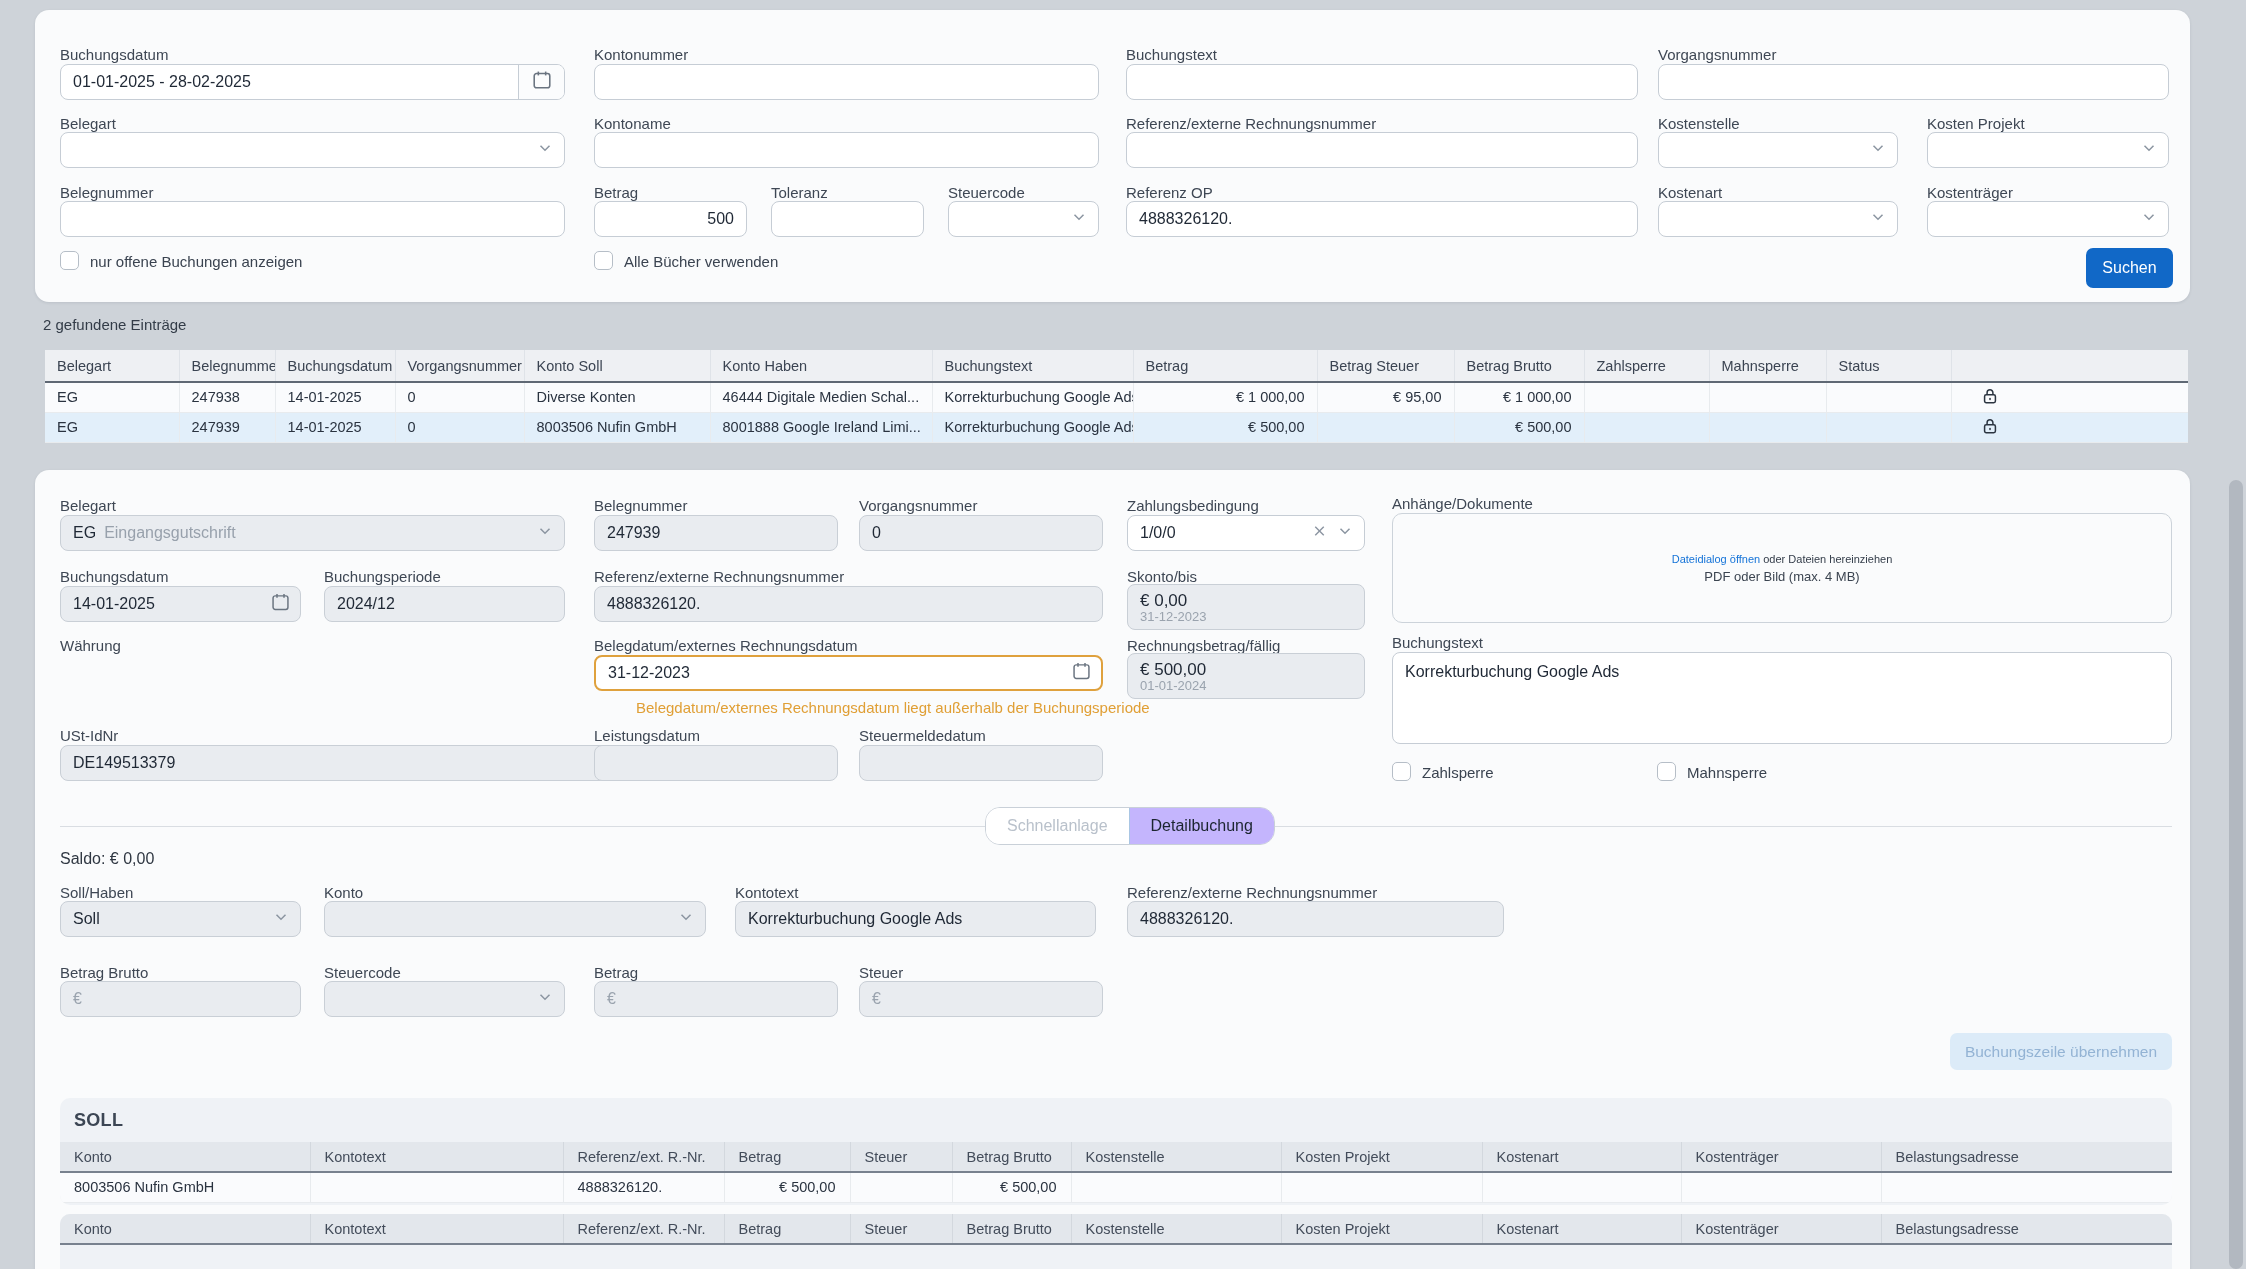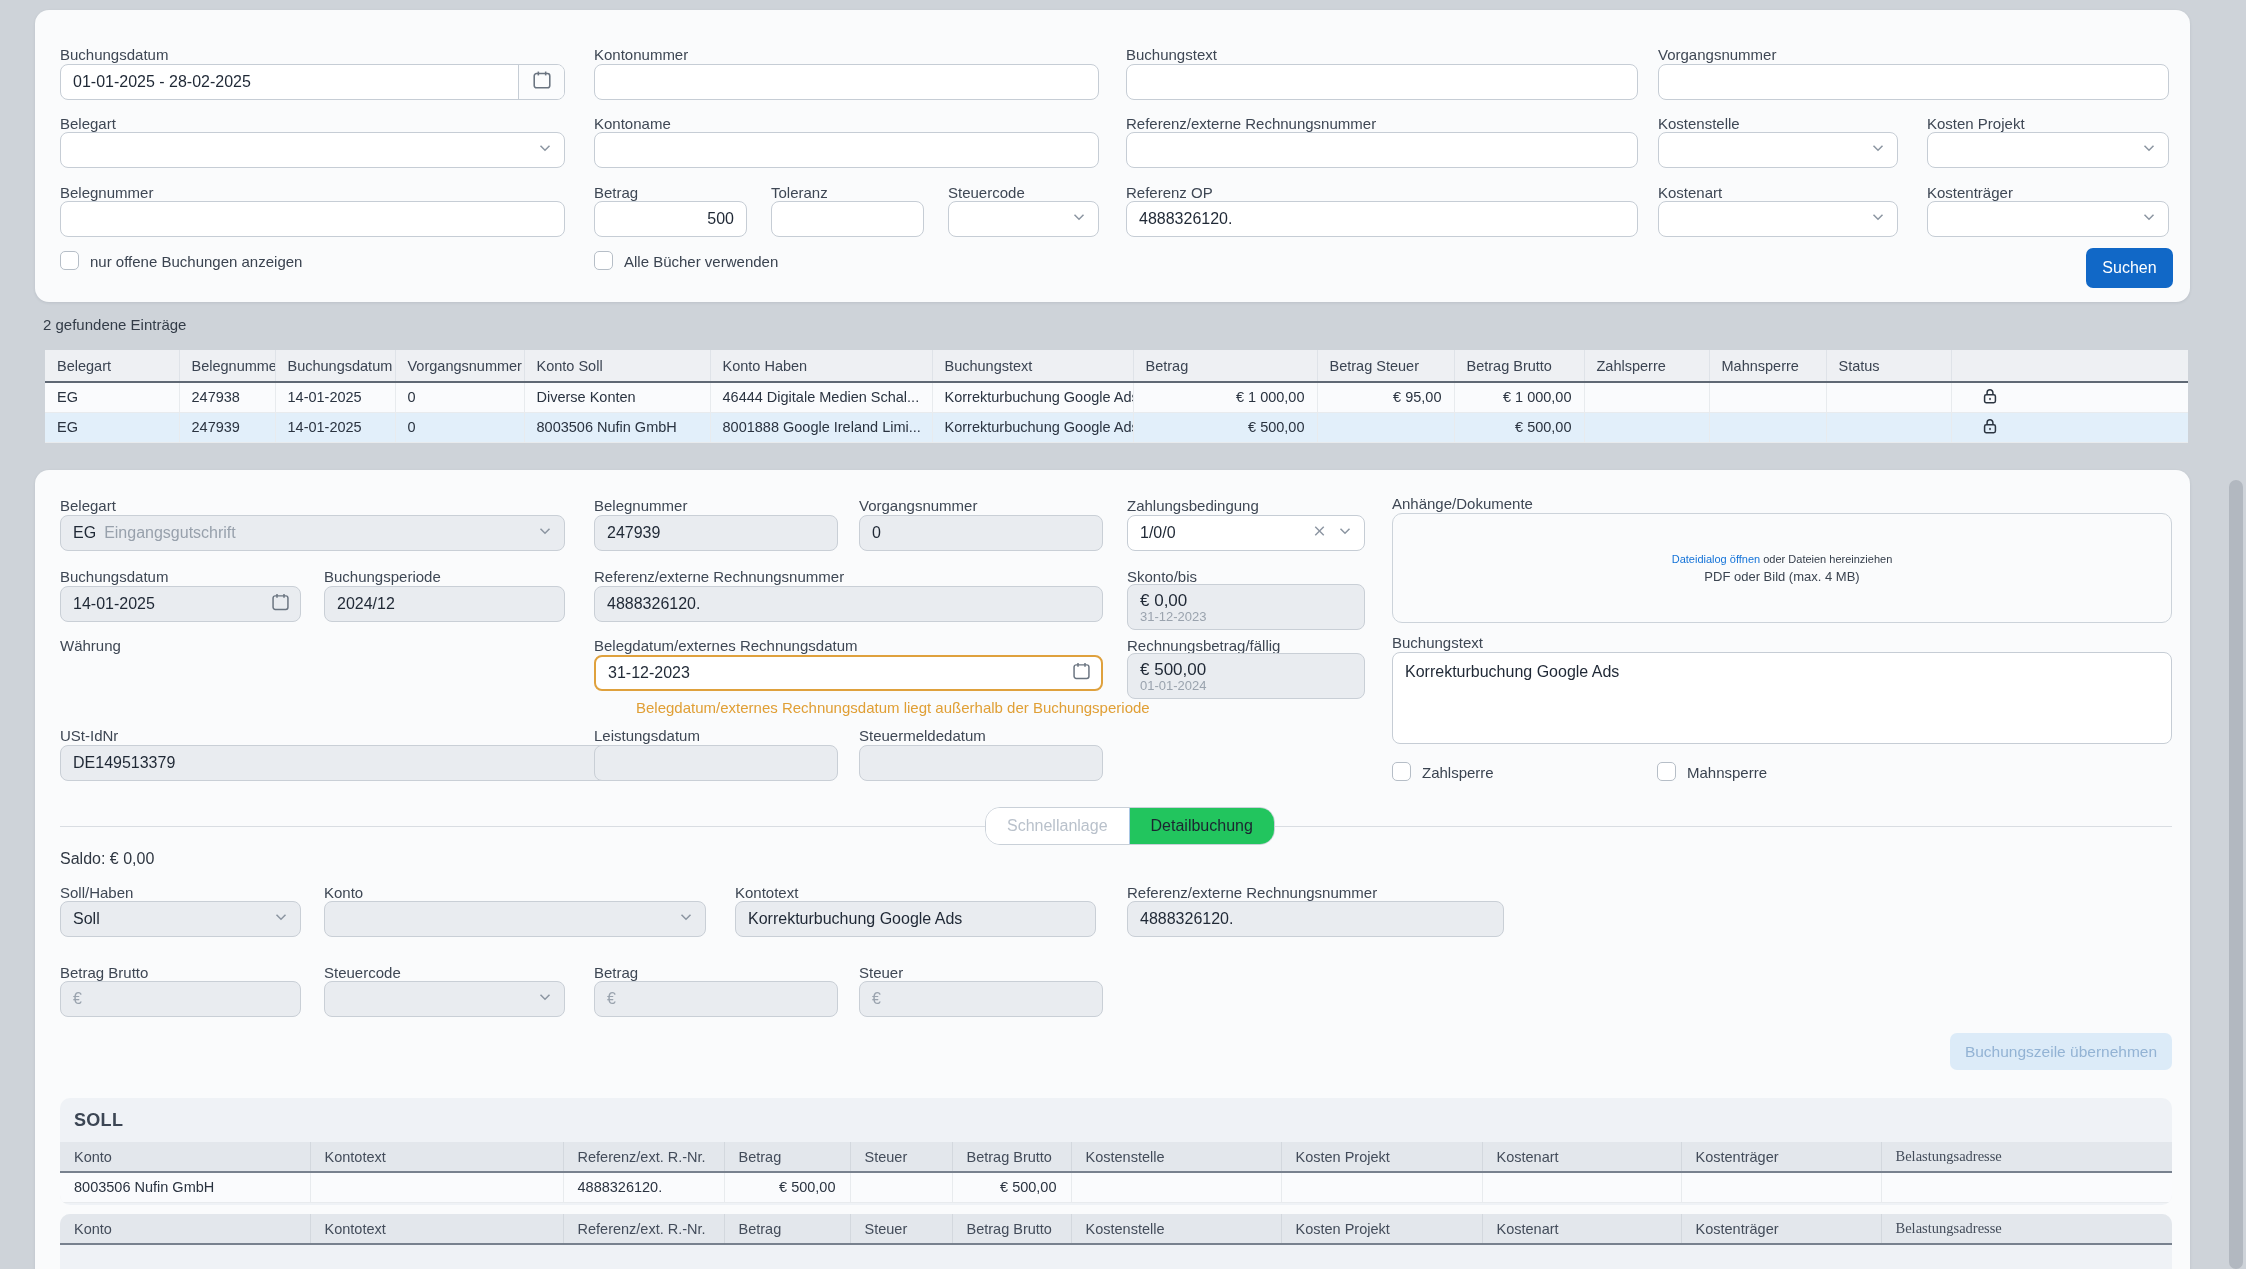--- a/index.html
+++ b/index.html
@@ -65,42 +65,42 @@
     white-space:nowrap; overflow:hidden;
   }
   #results-table td:last-child { border-right:none; padding-left:28px; }
   #results-table tr.selected td { background:#e2effa; }
   .num { text-align:right; }
 
   .tabs-line { position:absolute; left:25px; width:2112px; height:1px; background:#d9dde2; }
   .tabgroup { position:absolute; display:flex; border:1px solid #c9d0d8; border-radius:15px; overflow:hidden; height:38px; }
   .tab { display:flex; align-items:center; padding:0 21px; font-size:16px; }
   .tab.inactive { background:#ffffff; color:#b9c1cb; }
-  .tab.active { background:#22c55e; color:#1c2530; border-left:1px solid #a9c6e4; }
+  .tab.active { background:#c4b5fd; color:#1c2530; border-left:1px solid #a9c6e4; }
 
   .saldo { position:absolute; font-size:16px; color:#2f3742; font-weight:500; }
 
   .dropzone {
     position:absolute; border:1px solid #ccd3da; border-radius:10px;
     display:flex; flex-direction:column; align-items:center; justify-content:center; gap:4px;
   }
   .dz-line1 { font-size:11px; color:#333c49; }
   .dz-line1 .link { color:#1473d8; }
   .dz-line2 { font-size:13px; color:#3b4450; }
   .area { align-items:flex-start !important; padding-top:10px !important; height:92px; }
 
   .panel { position:absolute; left:25px; width:2112px; background:#eff2f6; border-radius:10px; overflow:hidden; }
   .panel h2 { margin:12px 0 12px 14px; font-size:18px; line-height:20px; color:#3c4654; letter-spacing:.3px; }
   .panel-table { width:100%; font-size:14.5px; }
   .panel-table th {
     background:#e3e7ec; height:30px; font-weight:normal; color:#434c5a; text-align:left;
     padding:0 14px; border-right:1px solid #d3d8de; border-bottom:2px solid #78818e;
     white-space:nowrap; overflow:hidden;
   }
-  .panel-table th:last-child { border-right:none;font-family:Liberation Serif, serif; }
+  .panel-table th:last-child { border-right:none; }
   .panel-table td {
     height:30px; padding:0 14px; background:#fafbfd; color:#2a3340;
     border-right:1px solid #e8ebee; border-bottom:1px solid #e8ebee; white-space:nowrap; overflow:hidden;
   }
   .panel-table td:last-child { border-right:none; }
 
   .scroll-thumb { position:absolute; left:2229px; top:480px; width:14px; height:789px; background:#b2b8c0; border-radius:7px; }
 </style>
 </head>
 <body>

